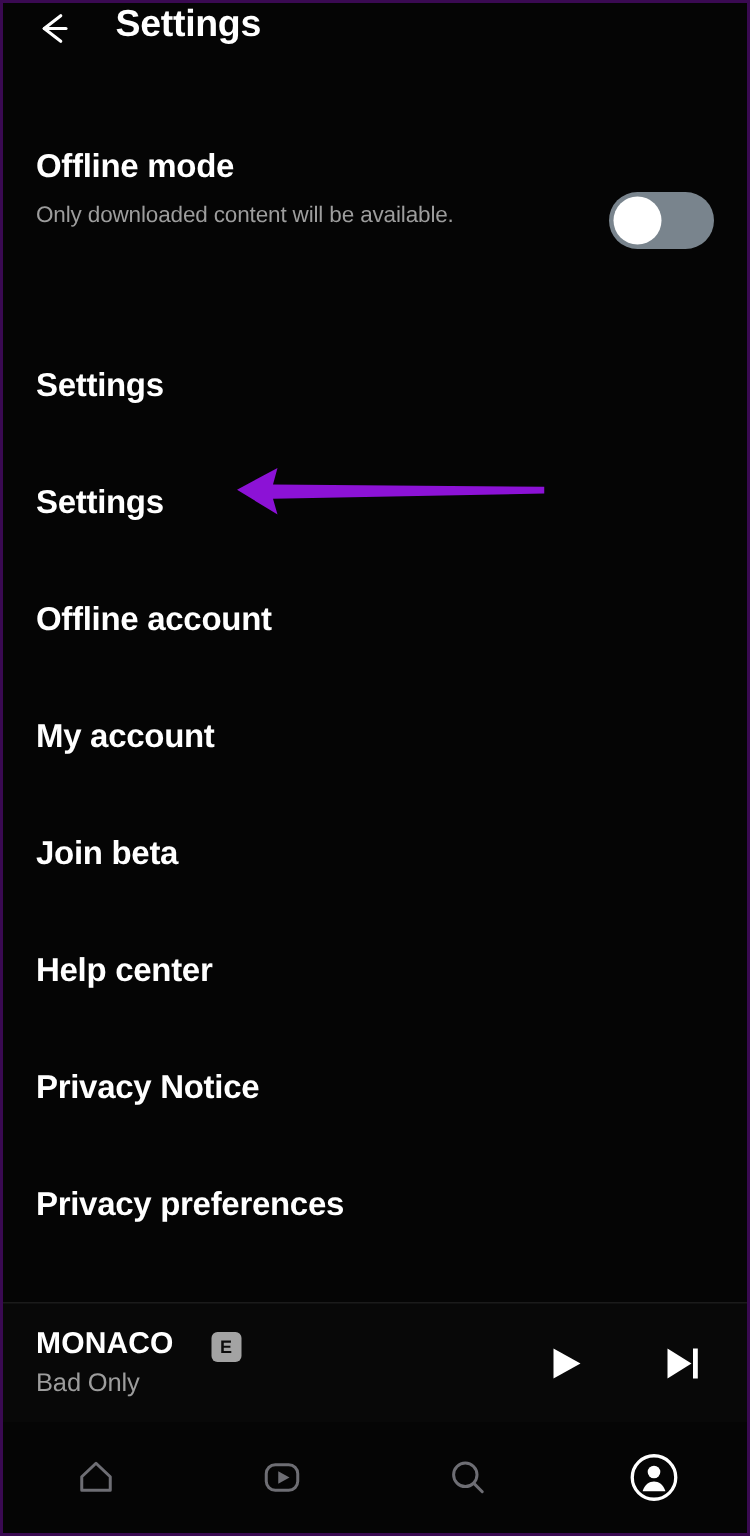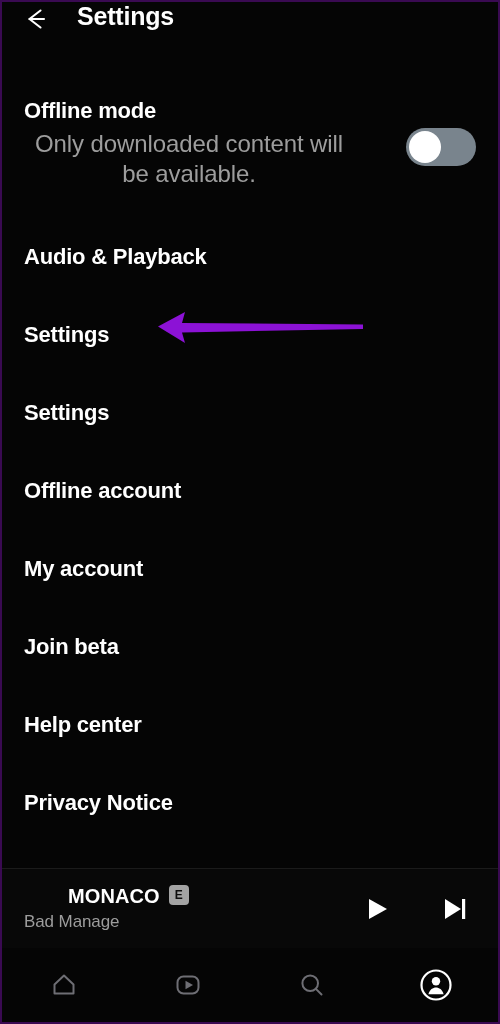--- a/index.html
+++ b/index.html
@@ -69,26 +69,25 @@
   }
   .offline-title {
     color: #ffffff;
     font-size: 22px;
     font-weight: bold;
     letter-spacing: -0.2px;
     line-height: 28px;
   }
   .offline-sub {
     color: #9d9d9d;
-    font-size: 24px;
+    font-size: 15px;
     line-height: 30px;
     width: 330px;
     margin-top: 4px;
     letter-spacing: -0.1px;
-    text-align: center;
   }
   .toggle {
     position: absolute;
     right: 22px;
     top: 50px;
     width: 70px;
     height: 38px;
     border-radius: 19px;
     background: #79848d;
     cursor: pointer;
@@ -141,23 +140,22 @@
     display: flex;
     align-items: center;
     padding: 0 20px 0 22px;
   }
   .np-info {
     flex: 1;
     min-width: 0;
   }
   .np-title-row {
     display: flex;
-    align-items: flex-start;
-    gap: 9px;
-    margin-left: 44px;
+    align-items: flex-end;
+    gap: 25px;
   }
   .np-title {
     color: #ffffff;
     font-size: 20px;
     font-weight: bold;
     letter-spacing: 0.1px;
   }
   .explicit-badge {
     width: 20px;
     height: 20px;
@@ -225,23 +223,20 @@
 
     <div class="offline-row">
       <div class="offline-title">Offline mode</div>
       <div class="offline-sub">Only downloaded content will be available.</div>
       <div class="toggle">
         <div class="knob"></div>
       </div>
     </div>
 
     <div class="menu-item">
-      <span>Audio &amp; Playback</span>
-    </div>
-    <div class="menu-item">
       <span>Settings</span>
     </div>
     <div class="menu-item">
       <span>Settings</span>
     </div>
     <div class="menu-item">
       <span>Offline account</span>
     </div>
     <div class="menu-item">
       <span>My account</span>
@@ -265,21 +260,21 @@
       <polygon points="0,19.5 27,5 24,16 205,17.5 205,22 24,25.5 27,36" fill="#8c12d6"></polygon>
     </svg>
   </div>
 
   <div class="now-playing">
     <div class="np-info">
       <div class="np-title-row">
         <div class="np-title">MONACO</div>
         <div class="explicit-badge">E</div>
       </div>
-      <div class="np-artist">Bad Manage</div>
+      <div class="np-artist">Bad Only</div>
     </div>
     <div class="np-btn">
       <svg width="28" height="28" viewBox="0 0 28 28">
         <polygon points="6,4 24,14 6,24" fill="#ffffff"></polygon>
       </svg>
     </div>
     <div class="np-btn next">
       <svg width="28" height="28" viewBox="0 0 28 28">
         <polygon points="4,4 20,14 4,24" fill="#ffffff"></polygon>
         <rect x="21" y="4" width="3.2" height="20" fill="#ffffff"></rect>

